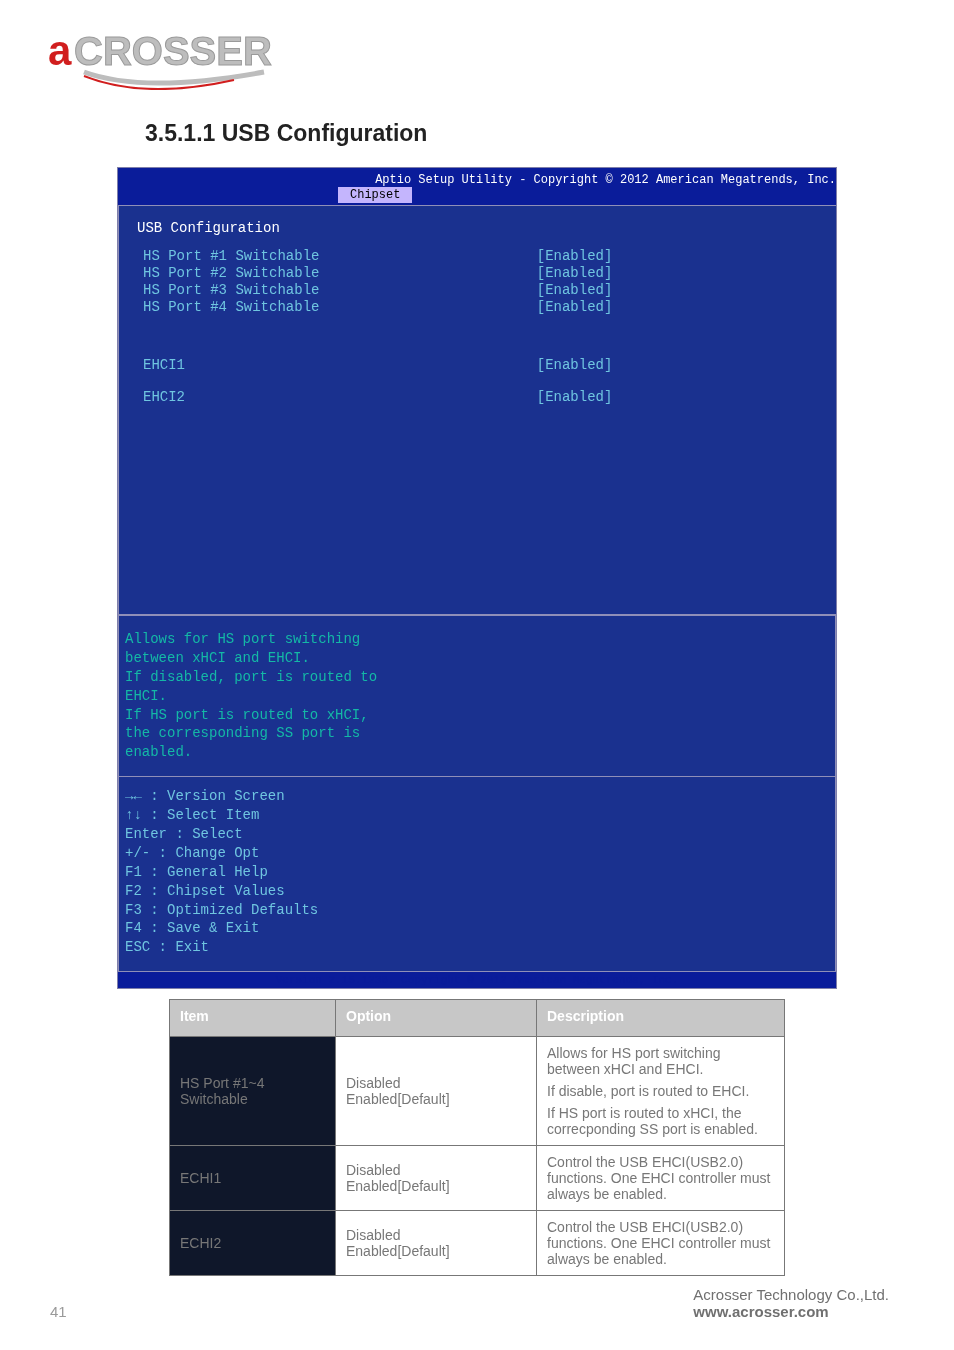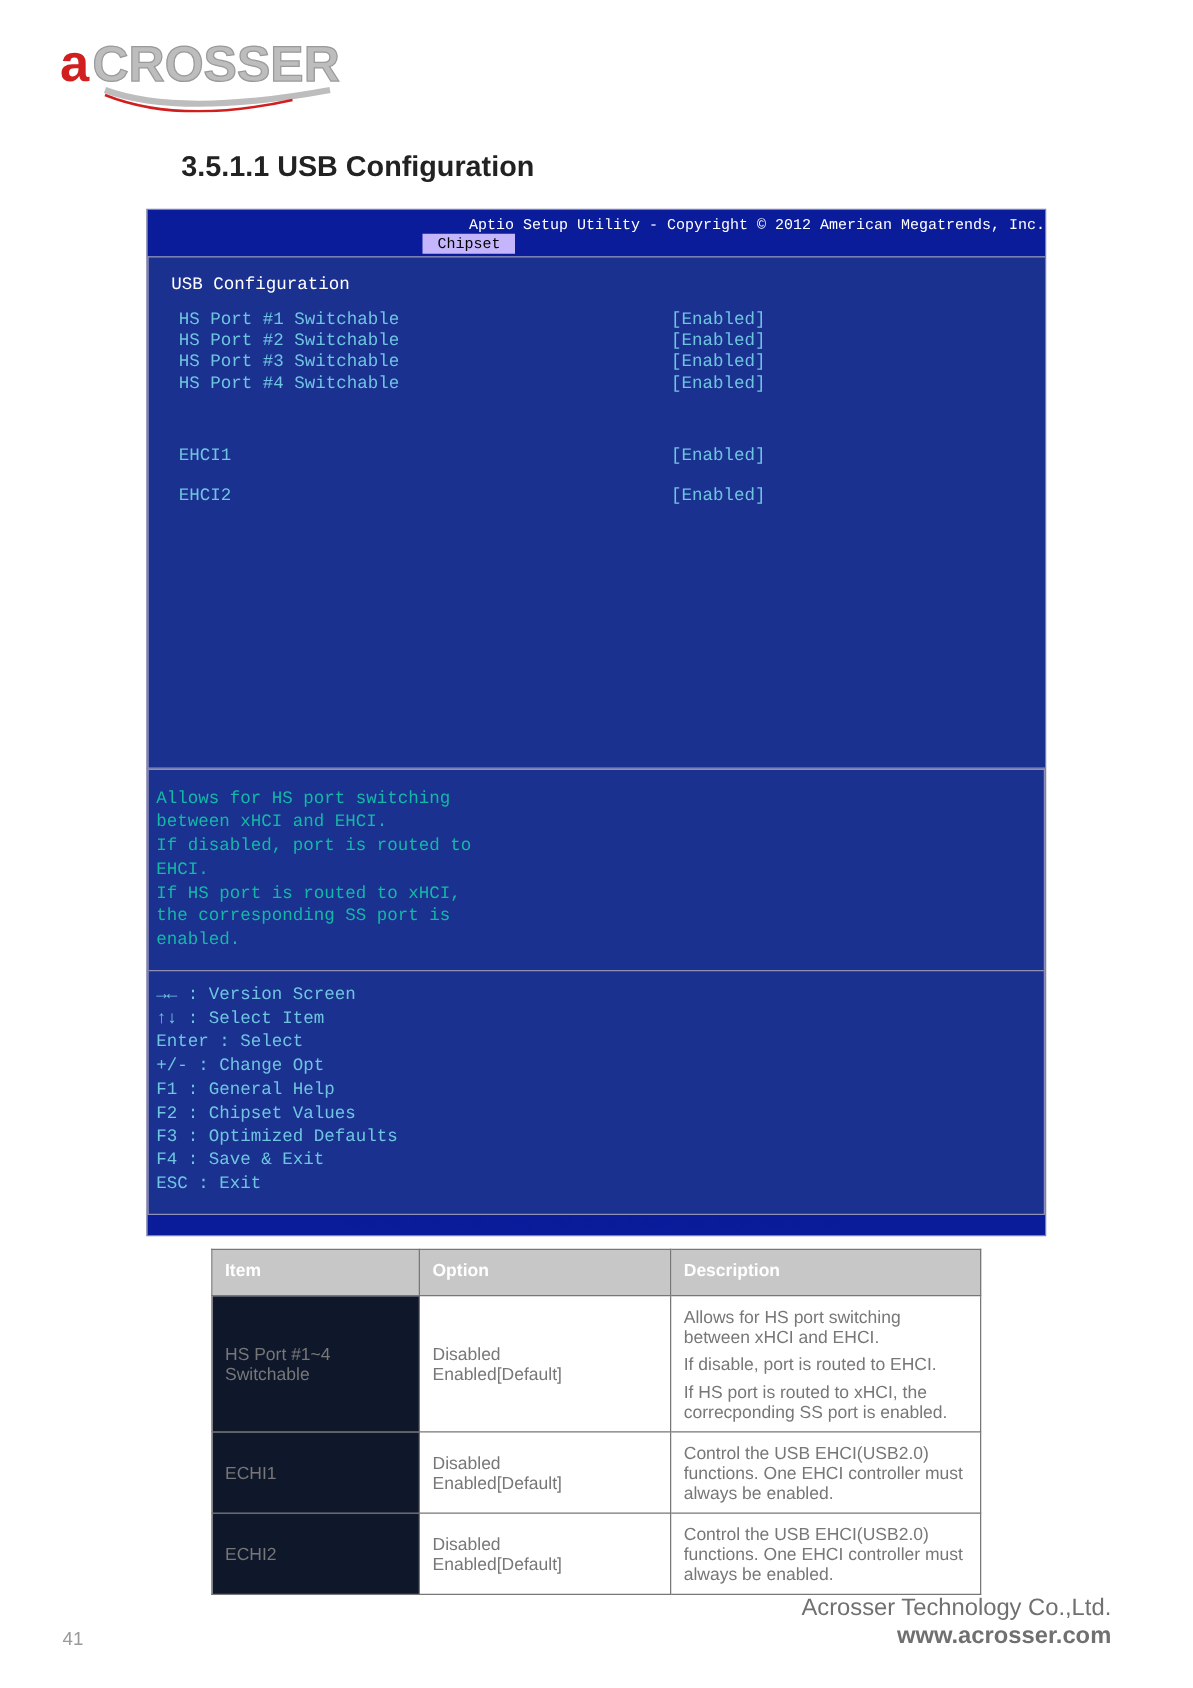--- a/index.html
+++ b/index.html
@@ -141,23 +141,22 @@
   }
   table.defn td.help-cell {
     background: #fff;
   }
   table.defn td.help-cell .subhelp { margin-top: 6px; }
 
   .page-footer {
     position: absolute;
     bottom: 30px;
     right: 65px;
-    text-align: right;
     color: #707070;
-    font-size: 19px;
+    font-size: 15px;
   }
   .page-footer .web { font-weight: bold; }
   .page-num {
     position: absolute;
     bottom: 30px;
     left: 50px;
     color: #9a9a9a;
     font-size: 15px;
   }
 </style>

